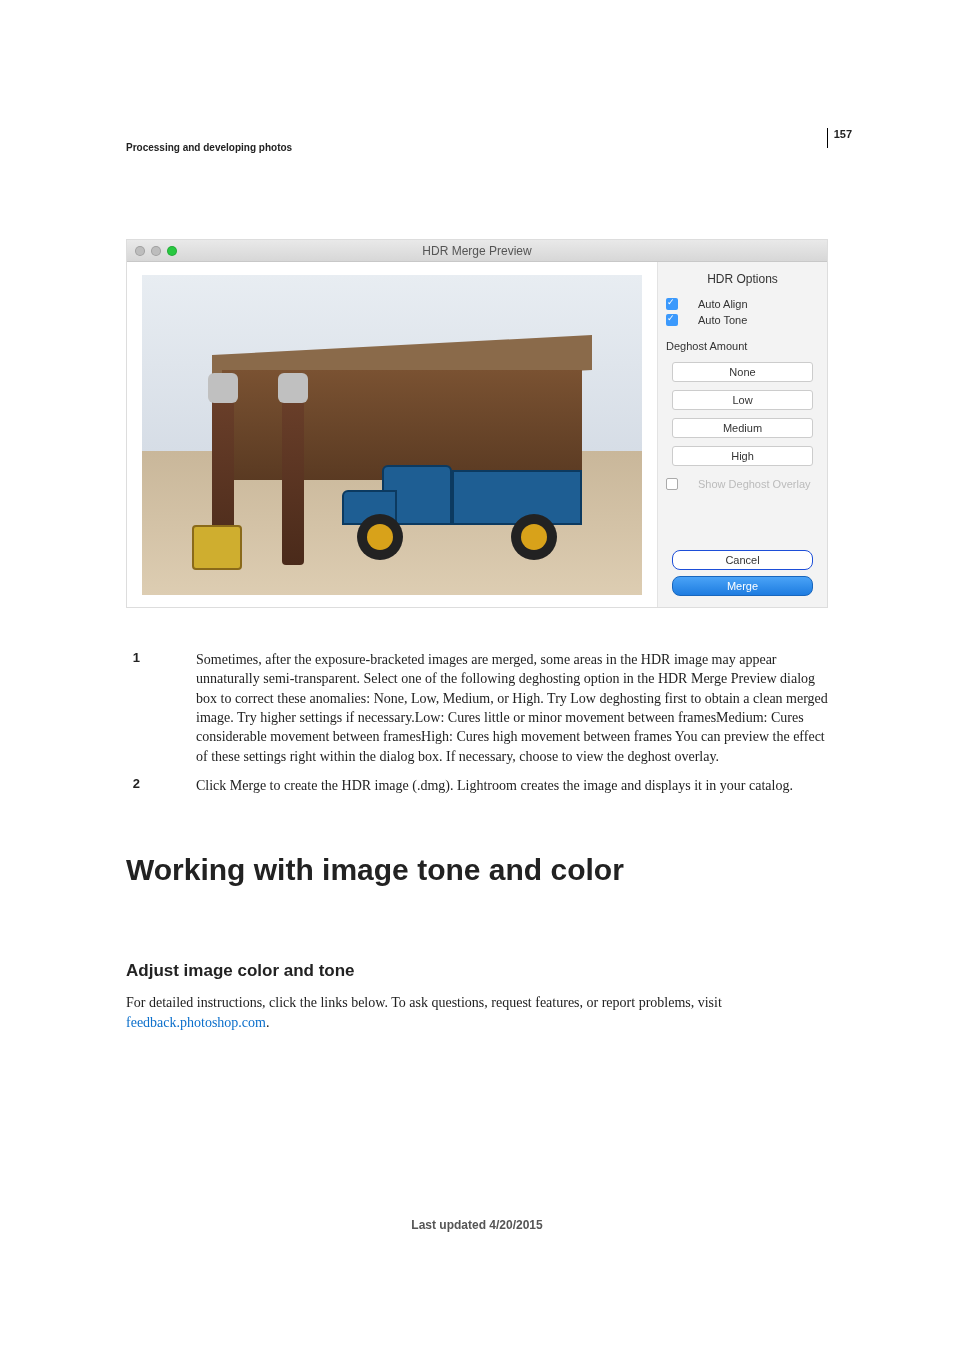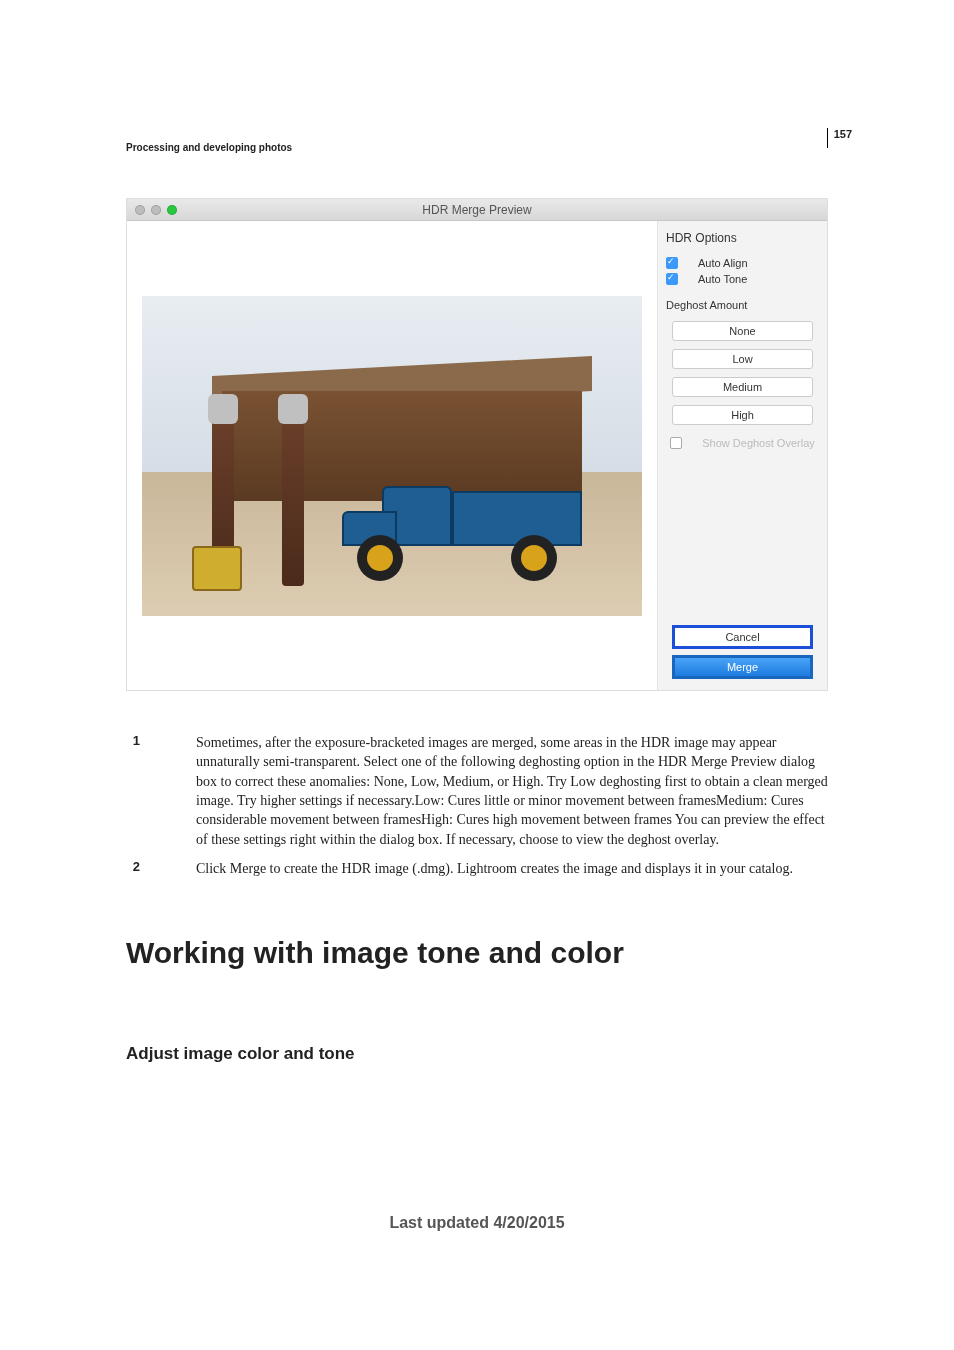--- a/index.html
+++ b/index.html
@@ -34,26 +34,27 @@
   .content {
     position: absolute;
     top: 198px;
     left: 126px;
     width: 702px;
   }
 
   
   .dialog {
     width: 702px;
-    height: 493px;
+    height: 369px;
     background: #fbfbfb;
     border: 1px solid #ddd;
     display: flex;
     flex-direction: column;
     font-family: -apple-system, Helvetica, Arial, sans-serif;
+    margin-top: 41px;
   }
   .titlebar {
     height: 22px;
     background: linear-gradient(#e9e9e9,#d7d7d7);
     border-bottom: 1px solid #c8c8c8;
     display: flex;
     align-items: center;
     position: relative;
   }
   .traffic-lights { display:flex; gap:6px; margin-left:8px;}
@@ -101,49 +102,49 @@
   .pump-top{position:absolute; top:-22px; left:-4px; width:30px; height:30px;
     background:#c0c0c0; border-radius:6px;}
   .sign{position:absolute; left:50px; bottom:25px; width:50px; height:45px;
     background:#cfae2f; border:2px solid #8a6a1a; border-radius:4px;}
 
   .side-panel {
     width:170px; background:#f3f3f3; border-left:1px solid #e3e3e3;
     display:flex; flex-direction:column; padding:10px 8px 8px;
     font-size:11px; color:#333;
   }
-  .panel-heading{font-size:12px; margin-bottom:10px; font-weight:400;}
+  .panel-heading{font-size:12px; margin-bottom:10px; font-weight:400;text-align:center;}
   .chk-row{display:flex; align-items:center; gap:20px; margin:2px 0;}
   .chk{width:12px; height:12px; background:#3b99fc; border-radius:2px; position:relative;}
   .chk::after{content:"✓"; color:#fff; font-size:9px; position:absolute; left:1px; top:-1px;}
   .chk.off{background:#fff; border:1px solid #aaa;}
   .chk.off::after{content:"";}
   .panel-sub{margin-top:12px; margin-bottom:6px; font-size:11px;}
   .opt-btn{background:#fff; border:1px solid #ccc; border-radius:3px;
     text-align:center; padding:3px 8px; margin:4px 6px; font-size:11px;}
-  .disabled-label{color:#bbb; margin-top:8px;justify-content:center;}
+  .disabled-label{color:#bbb; margin-top:8px;}
   .spacer{flex:1;}
-  .btn{background:#fff; border:3px solid #1d4ed8; border-radius:0;
+  .btn{background:#fff; border:1px solid #1d4ed8; border-radius:8px;
     text-align:center; padding:3px 0; margin:3px 6px; font-size:11px;}
   .btn.primary{background:linear-gradient(#4aa3f7,#1e7ce0); color:#fff; border-color:#1866bd;}
 
   
   .list-area{margin-top:42px;}
   .list-row{display:flex; margin-bottom:10px;}
   .list-num{width:22px; text-align:right; font-family:Arial,Helvetica,sans-serif;
     font-weight:bold; font-size:13px; padding-right:8px;}
   .list-body{flex:1; font-size:14px; line-height:1.38;margin-left:48px;}
   .h1{font-family:Arial,Helvetica,sans-serif; font-weight:800; font-size:30px;
     margin-top:58px;}
   .h2{font-family:Arial,Helvetica,sans-serif; font-weight:700; font-size:17px;
     margin-top:74px; margin-bottom:12px;}
   .para{font-size:14px; line-height:1.4;}
   .link{color:#0b6fcb;}
   .footer{position:absolute; bottom:118px; left:0; width:954px; text-align:center;
-    font-family:Arial,Helvetica,sans-serif; font-weight:bold; font-size:16px; color:#555;}
+    font-family:Arial,Helvetica,sans-serif; font-weight:bold; font-size:12px; color:#555;}
 </style>
 </head>
 <body>
 
 <div class="page-number">157</div>
 <div class="header-title">Processing and developing photos</div>
 
 <div class="content">
 
   <div class="dialog">
@@ -215,16 +216,19 @@
       <div class="list-body">Sometimes, after the exposure-bracketed images are merged, some areas in the HDR image may appear unnaturally semi-transparent. Select one of the following deghosting option in the HDR Merge Preview dialog box to correct these anomalies: None, Low, Medium, or High. Try Low deghosting first to obtain a clean merged image. Try higher settings if necessary.Low: Cures little or minor movement between framesMedium: Cures considerable movement between framesHigh: Cures high movement between frames You can preview the effect of these settings right within the dialog box. If necessary, choose to view the deghost overlay.</div>
     </div>
     <div class="list-row">
       <div class="list-num">2</div>
       <div class="list-body">Click Merge to create the HDR image (.dmg). Lightroom creates the image and displays it in your catalog.</div>
     </div>
   </div>
 
   <div class="h1">Working with image tone and color</div>
   <div class="h2">Adjust image color and tone</div>
+  <div class="para">
+    <span>For detailed instructions, click the links below. To ask questions, request features, or report problems, visit </span><span class="link">feedback.photoshop.com</span><span>.</span>
+  </div>
 
 </div>
 
 <div class="footer">Last updated 4/20/2015</div>
 
 </body></html>

